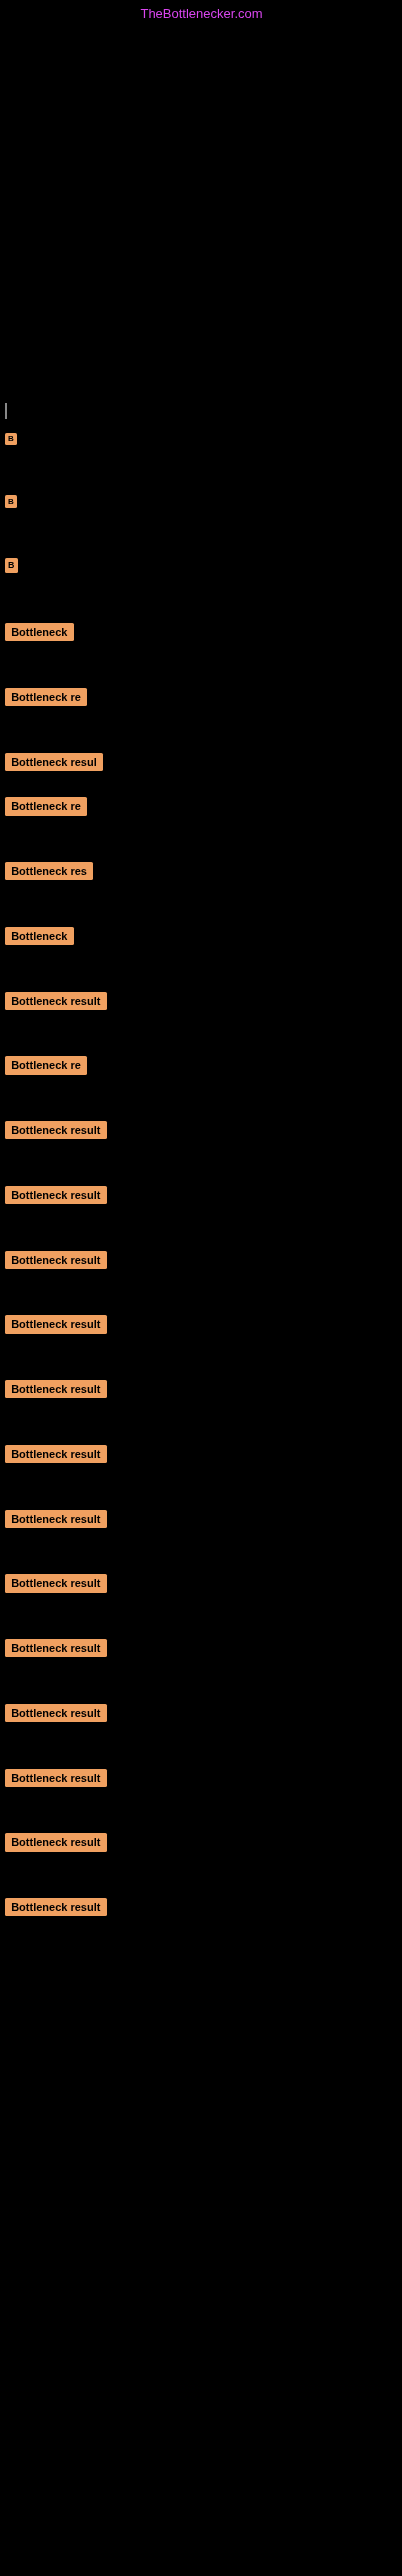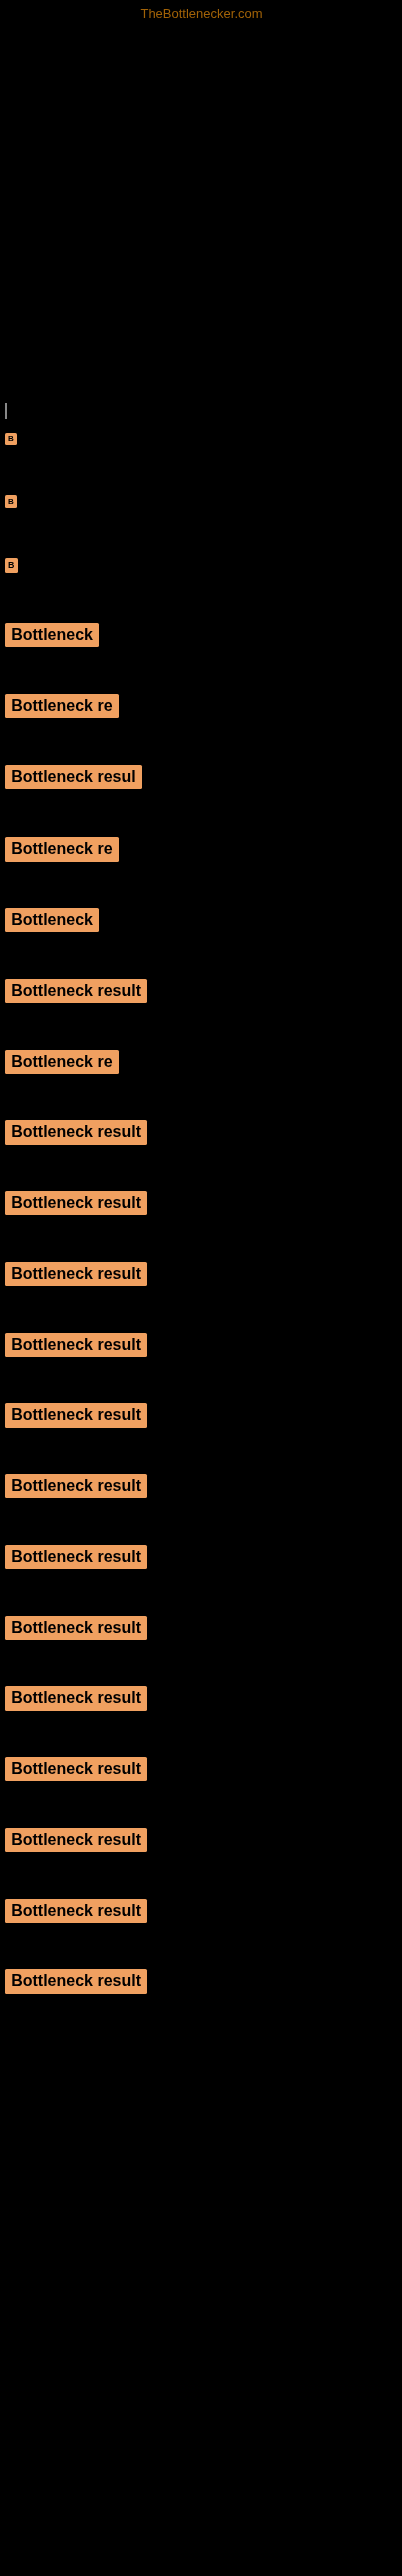--- a/index.html
+++ b/index.html
@@ -4,36 +4,36 @@
   <style>
     * { margin: 0; padding: 0; box-sizing: border-box; }
     body {
       background-color: #000;
       width: 403px;
       min-height: 2576px;
       font-family: Arial, sans-serif;
       position: relative;
     }
     .site-title {
-      color: #a16207;
+      color: #d946ef;
       font-size: 13px;
       text-align: center;
       padding-top: 6.4px;
       padding-bottom: 3.2px;
     }
     .result-item {
       display: flex;
       align-items: center;
       margin-bottom: 0px;
       padding: 3.2px 0 3.2px 1.6px;
     }
     .result-badge {
       background-color: #f0a060;
       color: #000;
-      font-size: 16px;
+      font-size: 11px;
       font-weight: bold;
       padding: 3.2px 6.4px;
       white-space: nowrap;
       display: inline-block;
       border-radius: 1.6px;
     }
     .cursor-line {
       width: 2.4px;
       height: 16px;
       background: #888;
@@ -71,28 +71,31 @@
 
   <div class="result-item" style="margin-bottom: 40px;">
     <span class="result-badge">Bottleneck</span>
   </div>
 
 
   <div class="result-item" style="margin-bottom: 40px;">
     <span class="result-badge">Bottleneck re</span>
   </div>
 
-  <div class="result-item" style="margin-bottom: 42px;">
+  <div class="result-item" style="margin-bottom: 20px;">
     <span class="result-badge">Bottleneck resul</span>
   </div>
 
   <div class="result-item" style="margin-bottom: 40px;">
     <span class="result-badge">Bottleneck re</span>
   </div>
 
+  <div class="result-item" style="margin-bottom: 40px;">
+    <span class="result-badge">Bottleneck res</span>
+  </div>
 
   <div class="result-item" style="margin-bottom: 40px;">
     <span class="result-badge">Bottleneck</span>
   </div>
 
   <div class="result-item" style="margin-bottom: 40px;">
     <span class="result-badge">Bottleneck result</span>
   </div>
 
   <div class="result-item" style="margin-bottom: 40px;">

